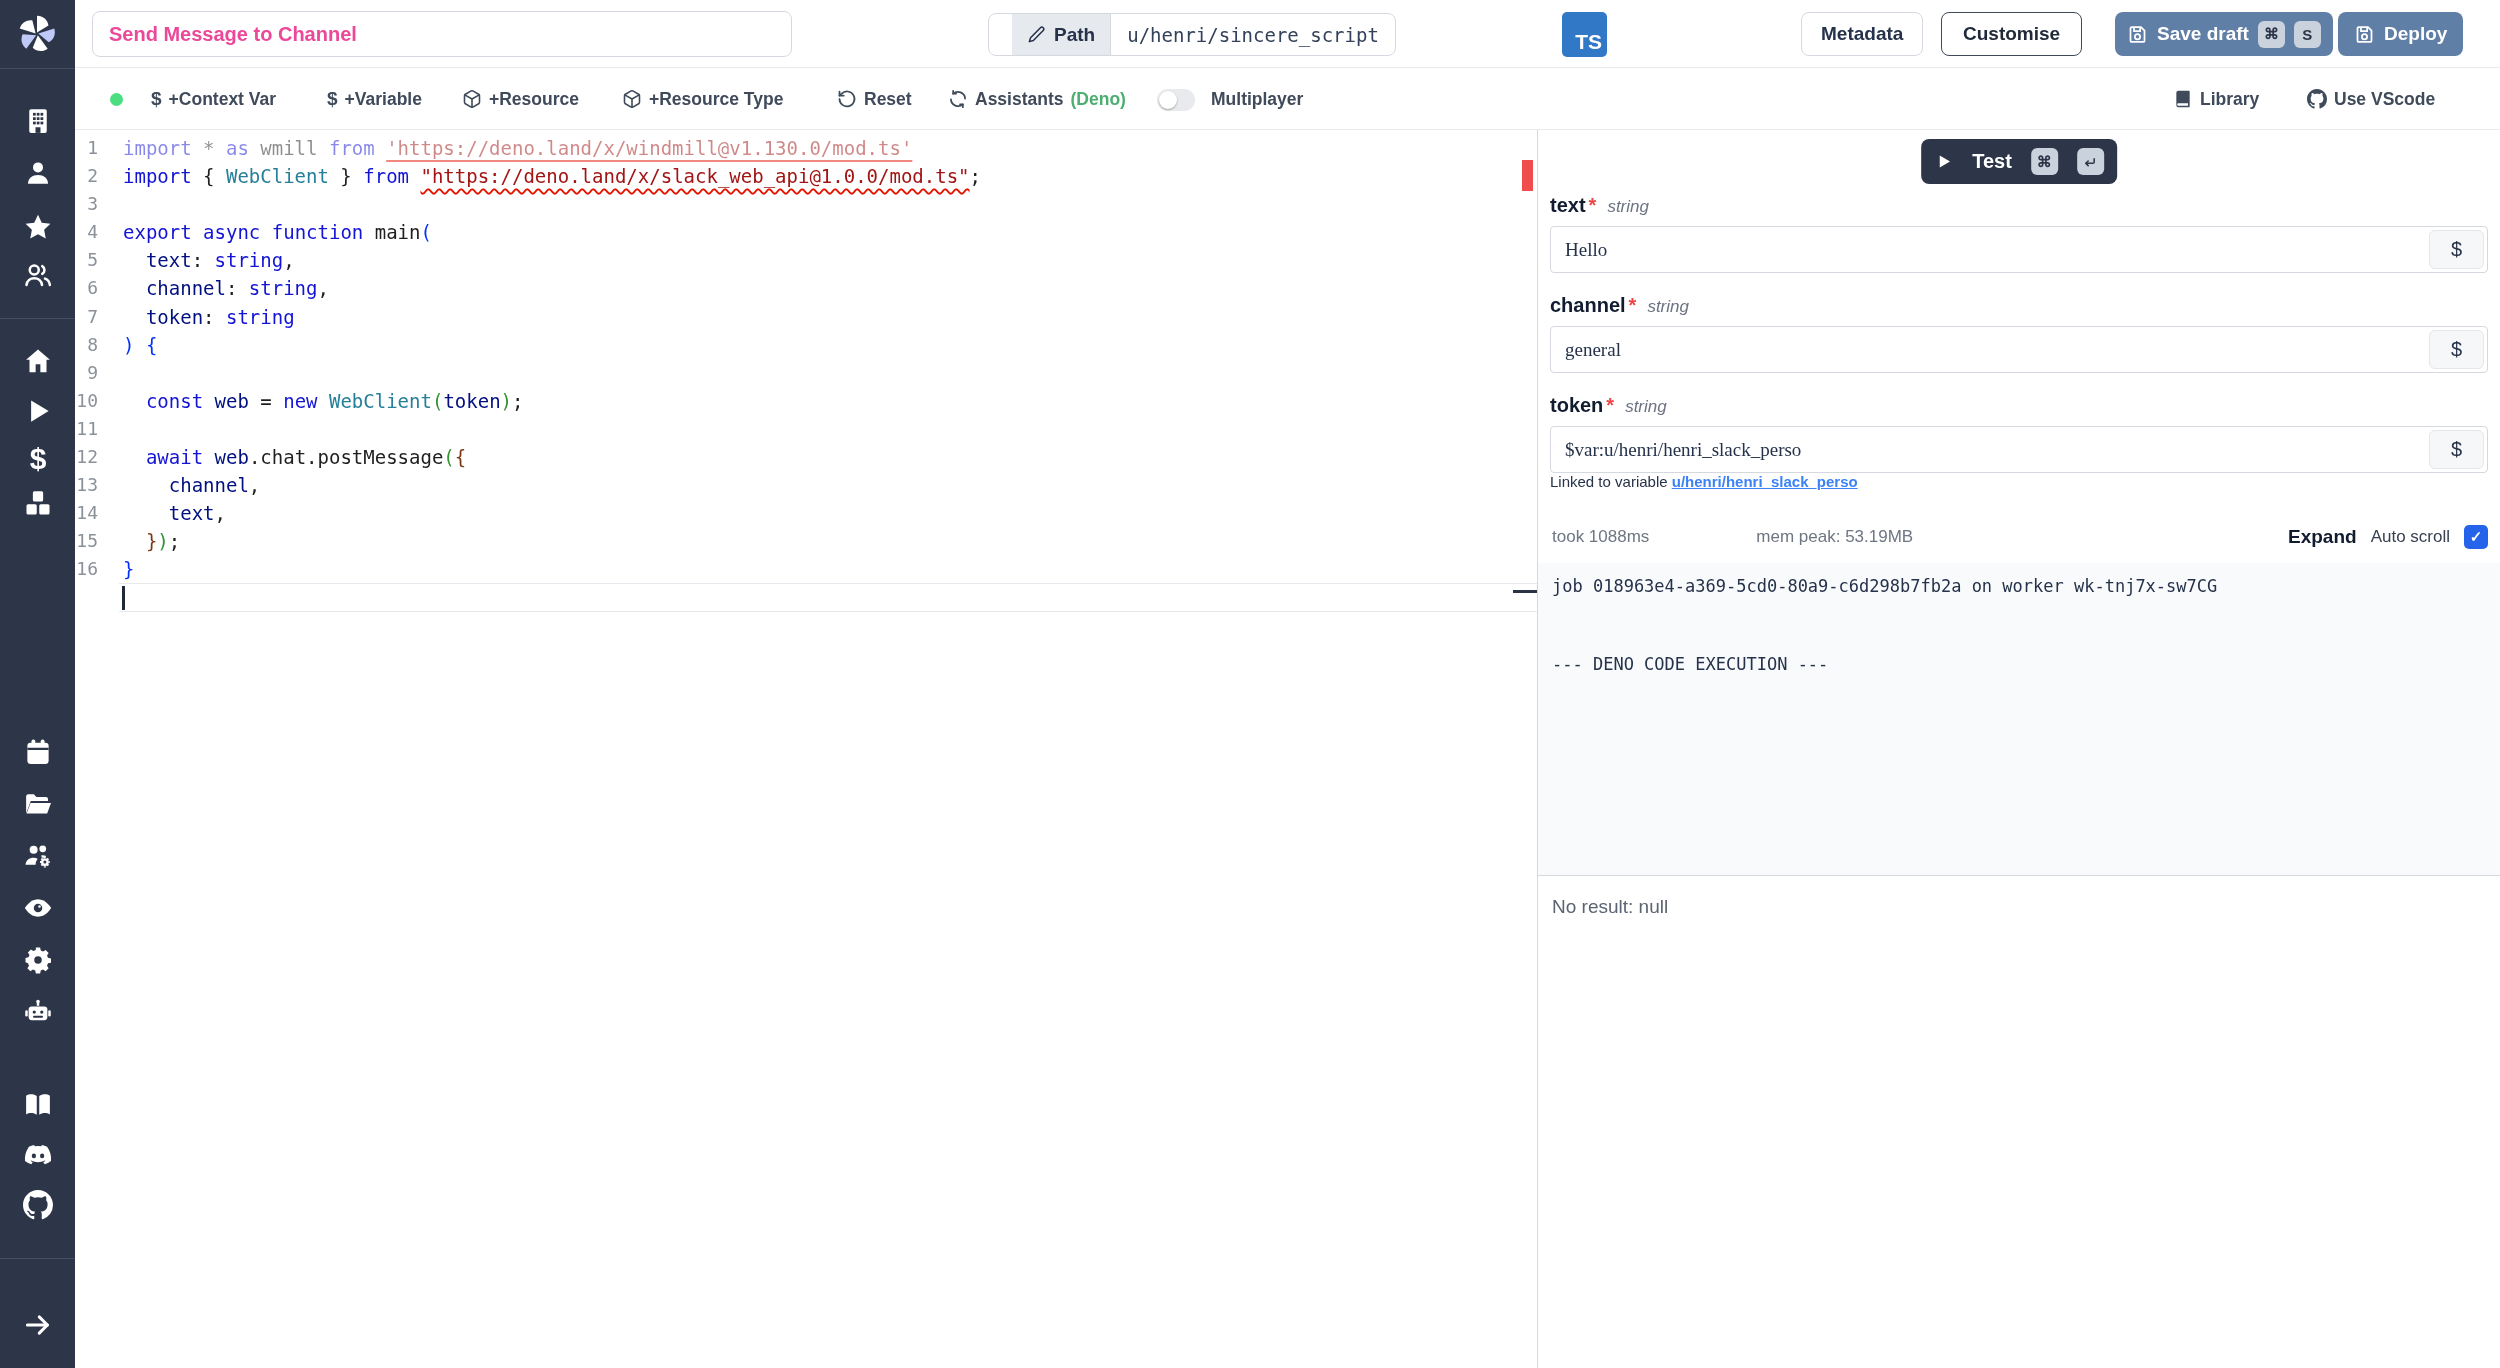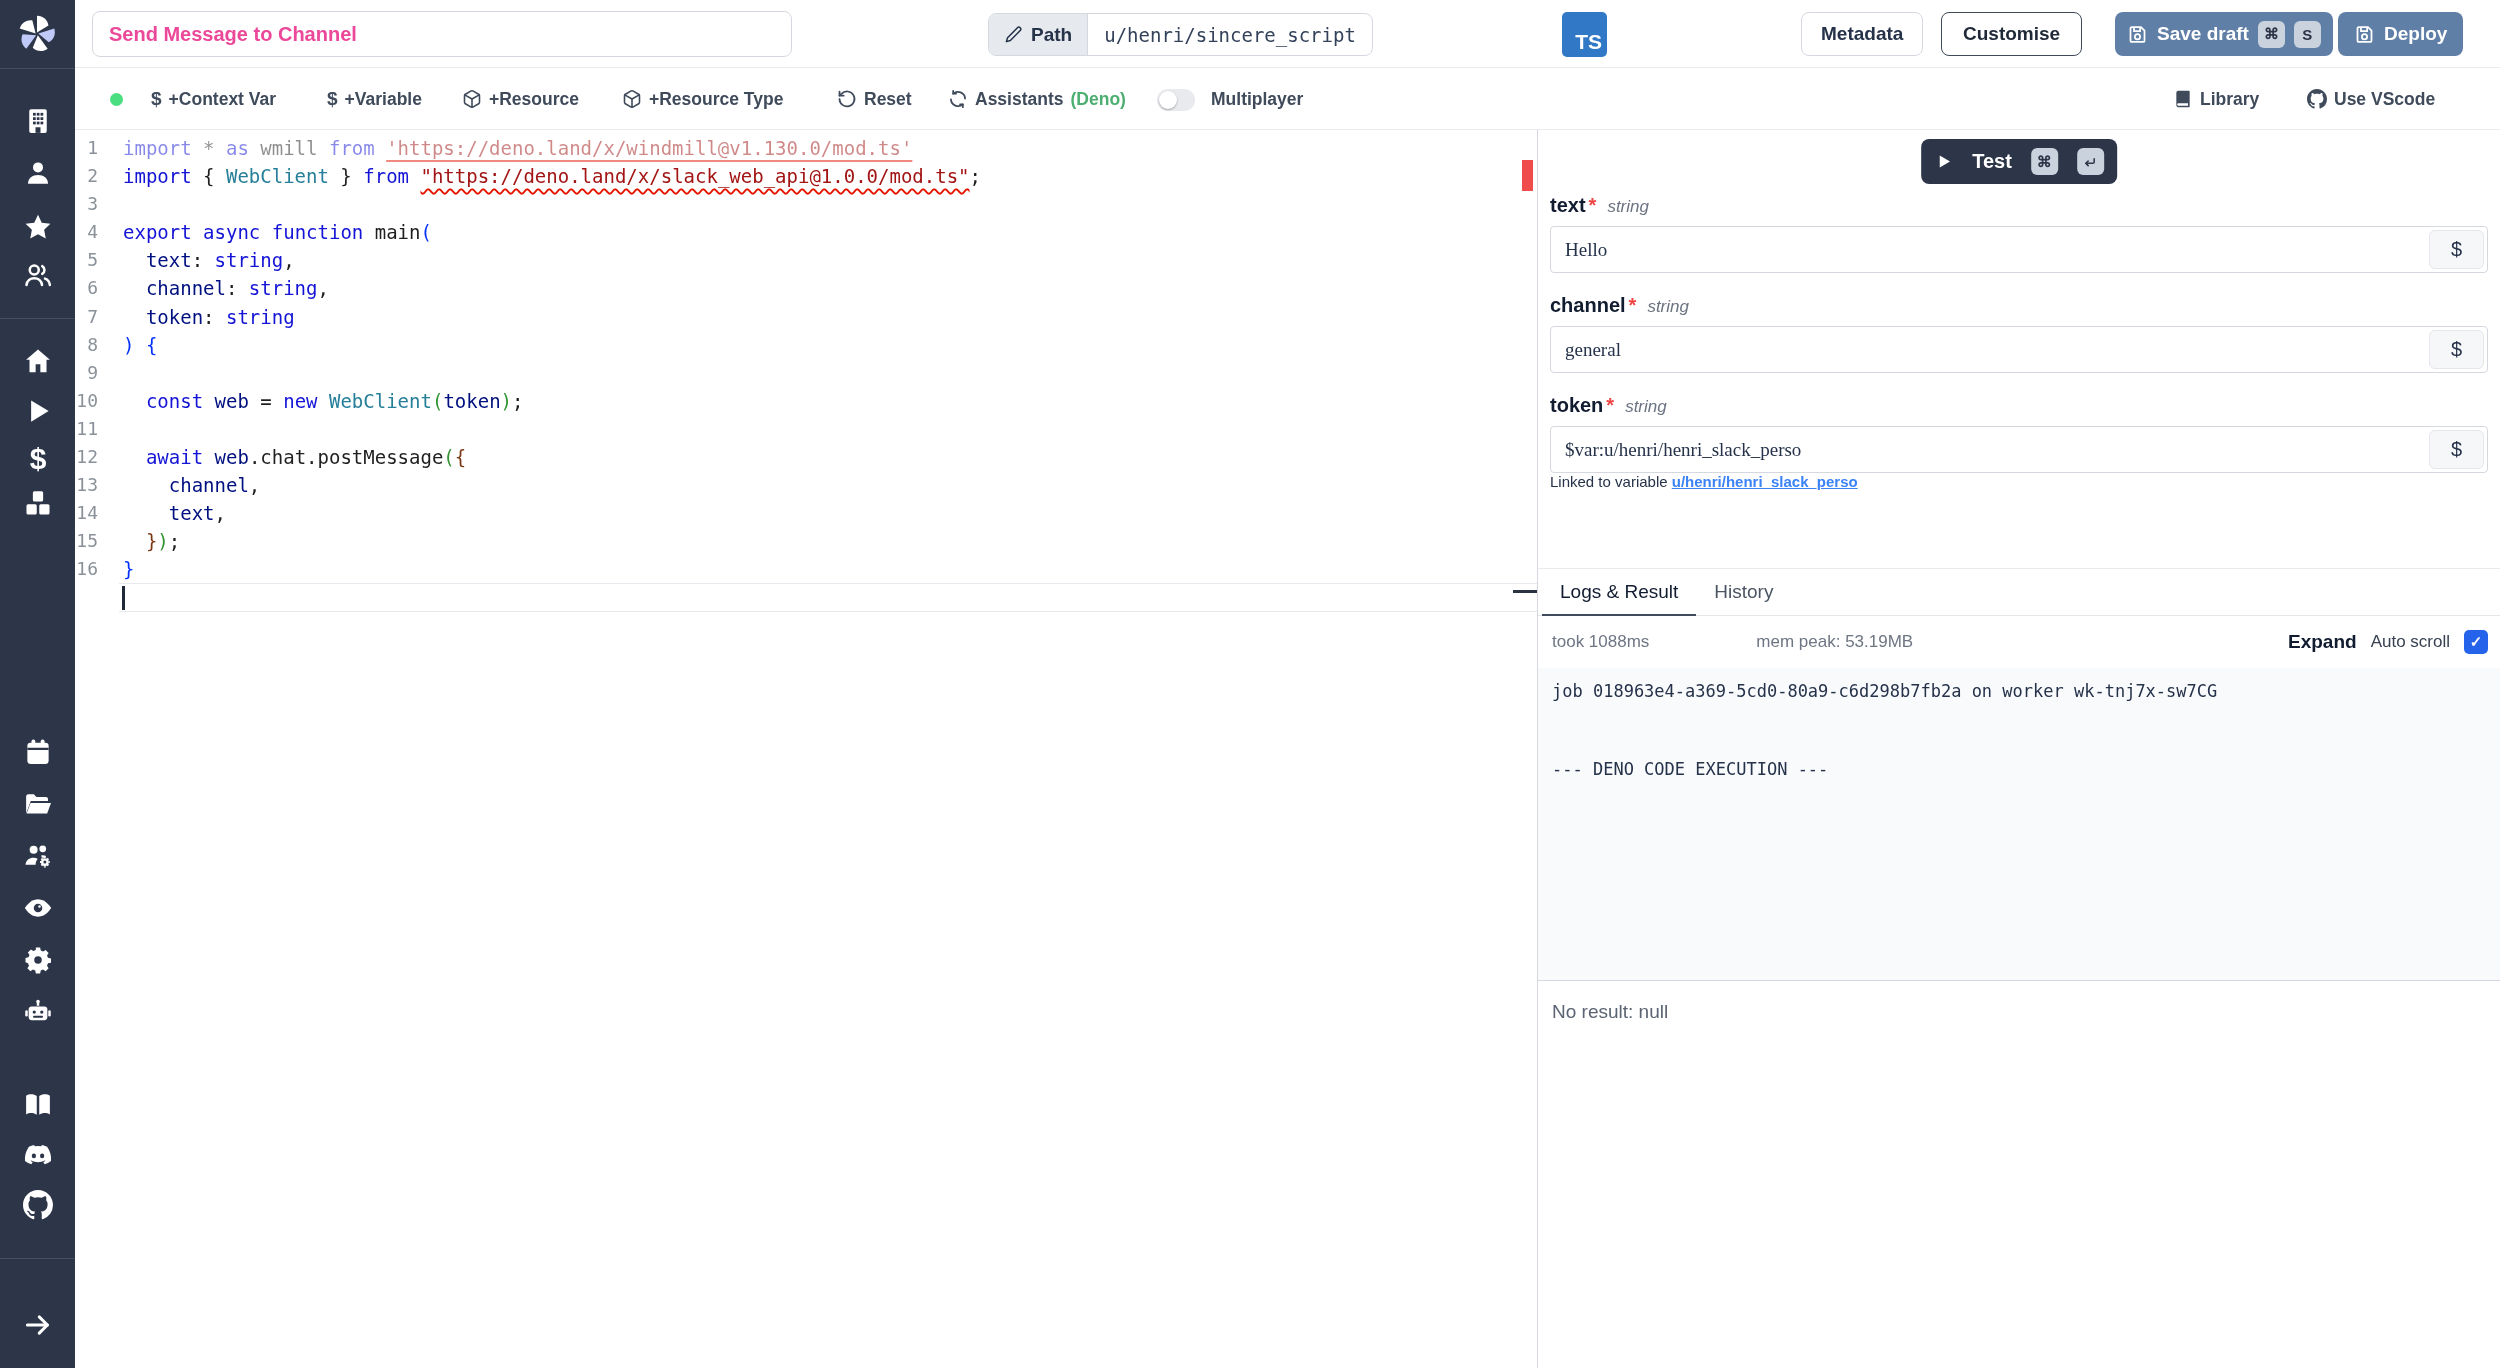--- a/index.html
+++ b/index.html
@@ -12,21 +12,21 @@
   .sb-divider { position:absolute; left:0; right:0; height:1px; background:#454f63; }
   .sn { position:absolute; left:23px; width:30px; height:30px; color:#fff; display:flex; align-items:center; justify-content:center; cursor:pointer; }
   .sn svg { width:100%; height:100%; }
   .sn .dollar-glyph { font-size:30px; font-weight:bold; color:#fff; line-height:30px; }
 
   
   .main { position:relative; flex:1; display:flex; flex-direction:column; }
 
   .topbar { position:relative; height:68px; border-bottom:1px solid #e8eaed; background:#fff; flex:none; }
   .title-input { position:absolute; left:17px; top:11px; width:700px; height:46px; border:1px solid #d5d9df; border-radius:8px; padding:0 16px; font-family:"Liberation Sans",sans-serif; font-size:20px; font-weight:700; color:#ec4899; outline:none; }
-  .path-group { position:absolute; left:913px; top:13px; height:43px; display:flex; border:1px solid #d5d9df; border-radius:8px; overflow:hidden; background:#fff; }
+  .path-group { position:absolute; left:913px; top:13px; height:43px; display:flex; border:1px solid #d5d9df; border-radius:8px; overflow:hidden; background:#fff;padding-left:23px; }
   .path-btn { display:flex; align-items:center; gap:8px; padding:0 15px; background:#e6e9ed; border:none; border-right:1px solid #d5d9df; font-size:19px; font-weight:700; color:#25324a; cursor:pointer; font-family:inherit; }
   .path-btn svg { width:19px; height:19px; color:#25324a; }
   .path-value { display:flex; align-items:center; padding:0 16px; font-family:"DejaVu Sans Mono", monospace; font-size:19px; color:#33415a; }
   .ts-badge { position:absolute; left:1487px; top:12px; width:45px; height:45px; background:#3178c6; border-radius:5px; color:#fff; font-weight:700; font-size:21px; display:flex; align-items:flex-end; justify-content:flex-end; padding:0 5px 3px 0; }
   .tb-btn { position:absolute; top:12px; height:44px; border-radius:8px; font-family:inherit; font-size:19px; font-weight:700; display:flex; align-items:center; gap:9px; cursor:pointer; }
   .btn-metadata { left:1726px; padding:0 19px; background:#fff; border:1px solid #d5d9df; color:#25324a; }
   .btn-customise { left:1866px; padding:0 21px; background:#fff; border:1.5px solid #3f4a5a; color:#1f2937; }
   .btn-savedraft { left:2040px; padding:0 12px; background:#607fa6; border:none; color:#fff; }
   .btn-deploy { left:2263px; padding:17px 16px; background:#607fa6; border:none; color:#fff; }
   .tb-btn .floppy { width:21px; height:21px; }
@@ -484,24 +484,20 @@
               <input class="arg-input" value="$var:u/henri/henri_slack_perso" style="">
               <div class="dollar-btn">$</div>
             </div>
             <div class="linked-row">
               <span>Linked to variable</span>
               <a>u/henri/henri_slack_perso</a>
             </div>
           </div>
         </div>
 
-        <div class="tabs">
-          <div class="tab active">Logs &amp; Result</div>
-          <div class="tab">History</div>
-        </div>
 
         <div class="meta-row">
           <span class="meta-took">took 1088ms</span>
           <span class="meta-mem">mem peak: 53.19MB</span>
           <div class="meta-right">
             <span class="expand-lbl">Expand</span>
             <span class="autoscroll-lbl">Auto scroll</span>
             <div class="checkbox">
                 <span class="checkmark"></span>
               </div>

